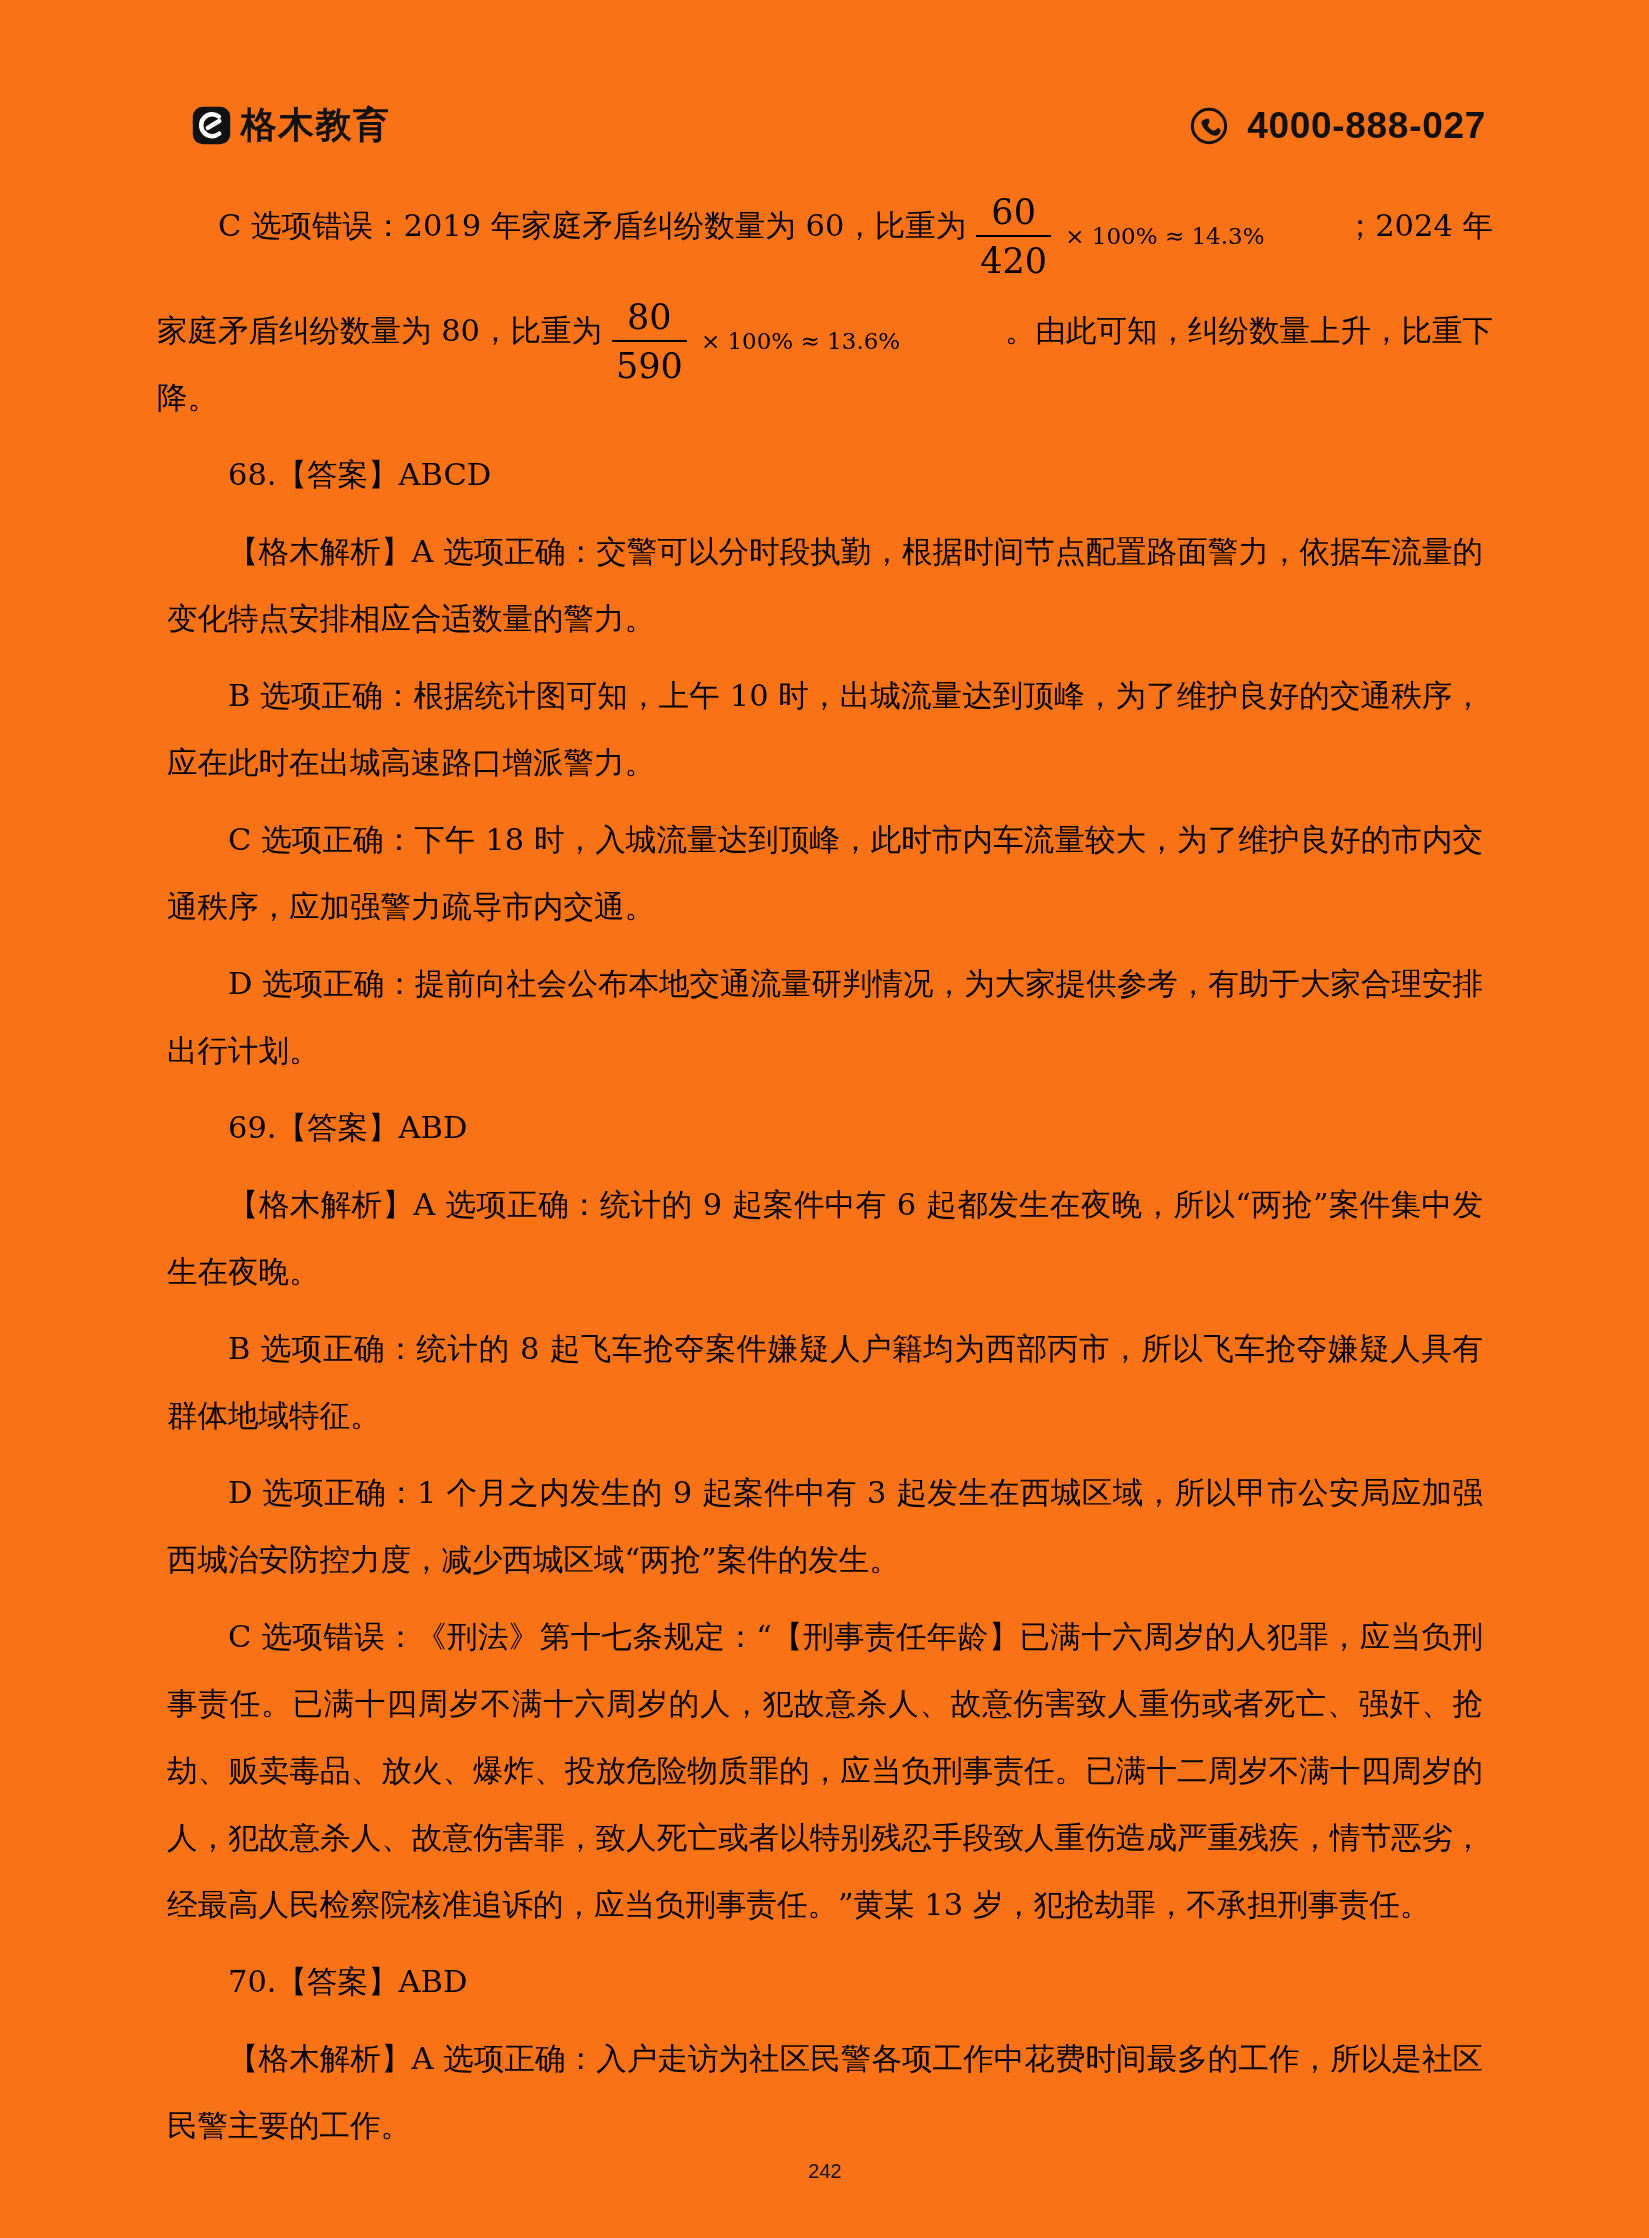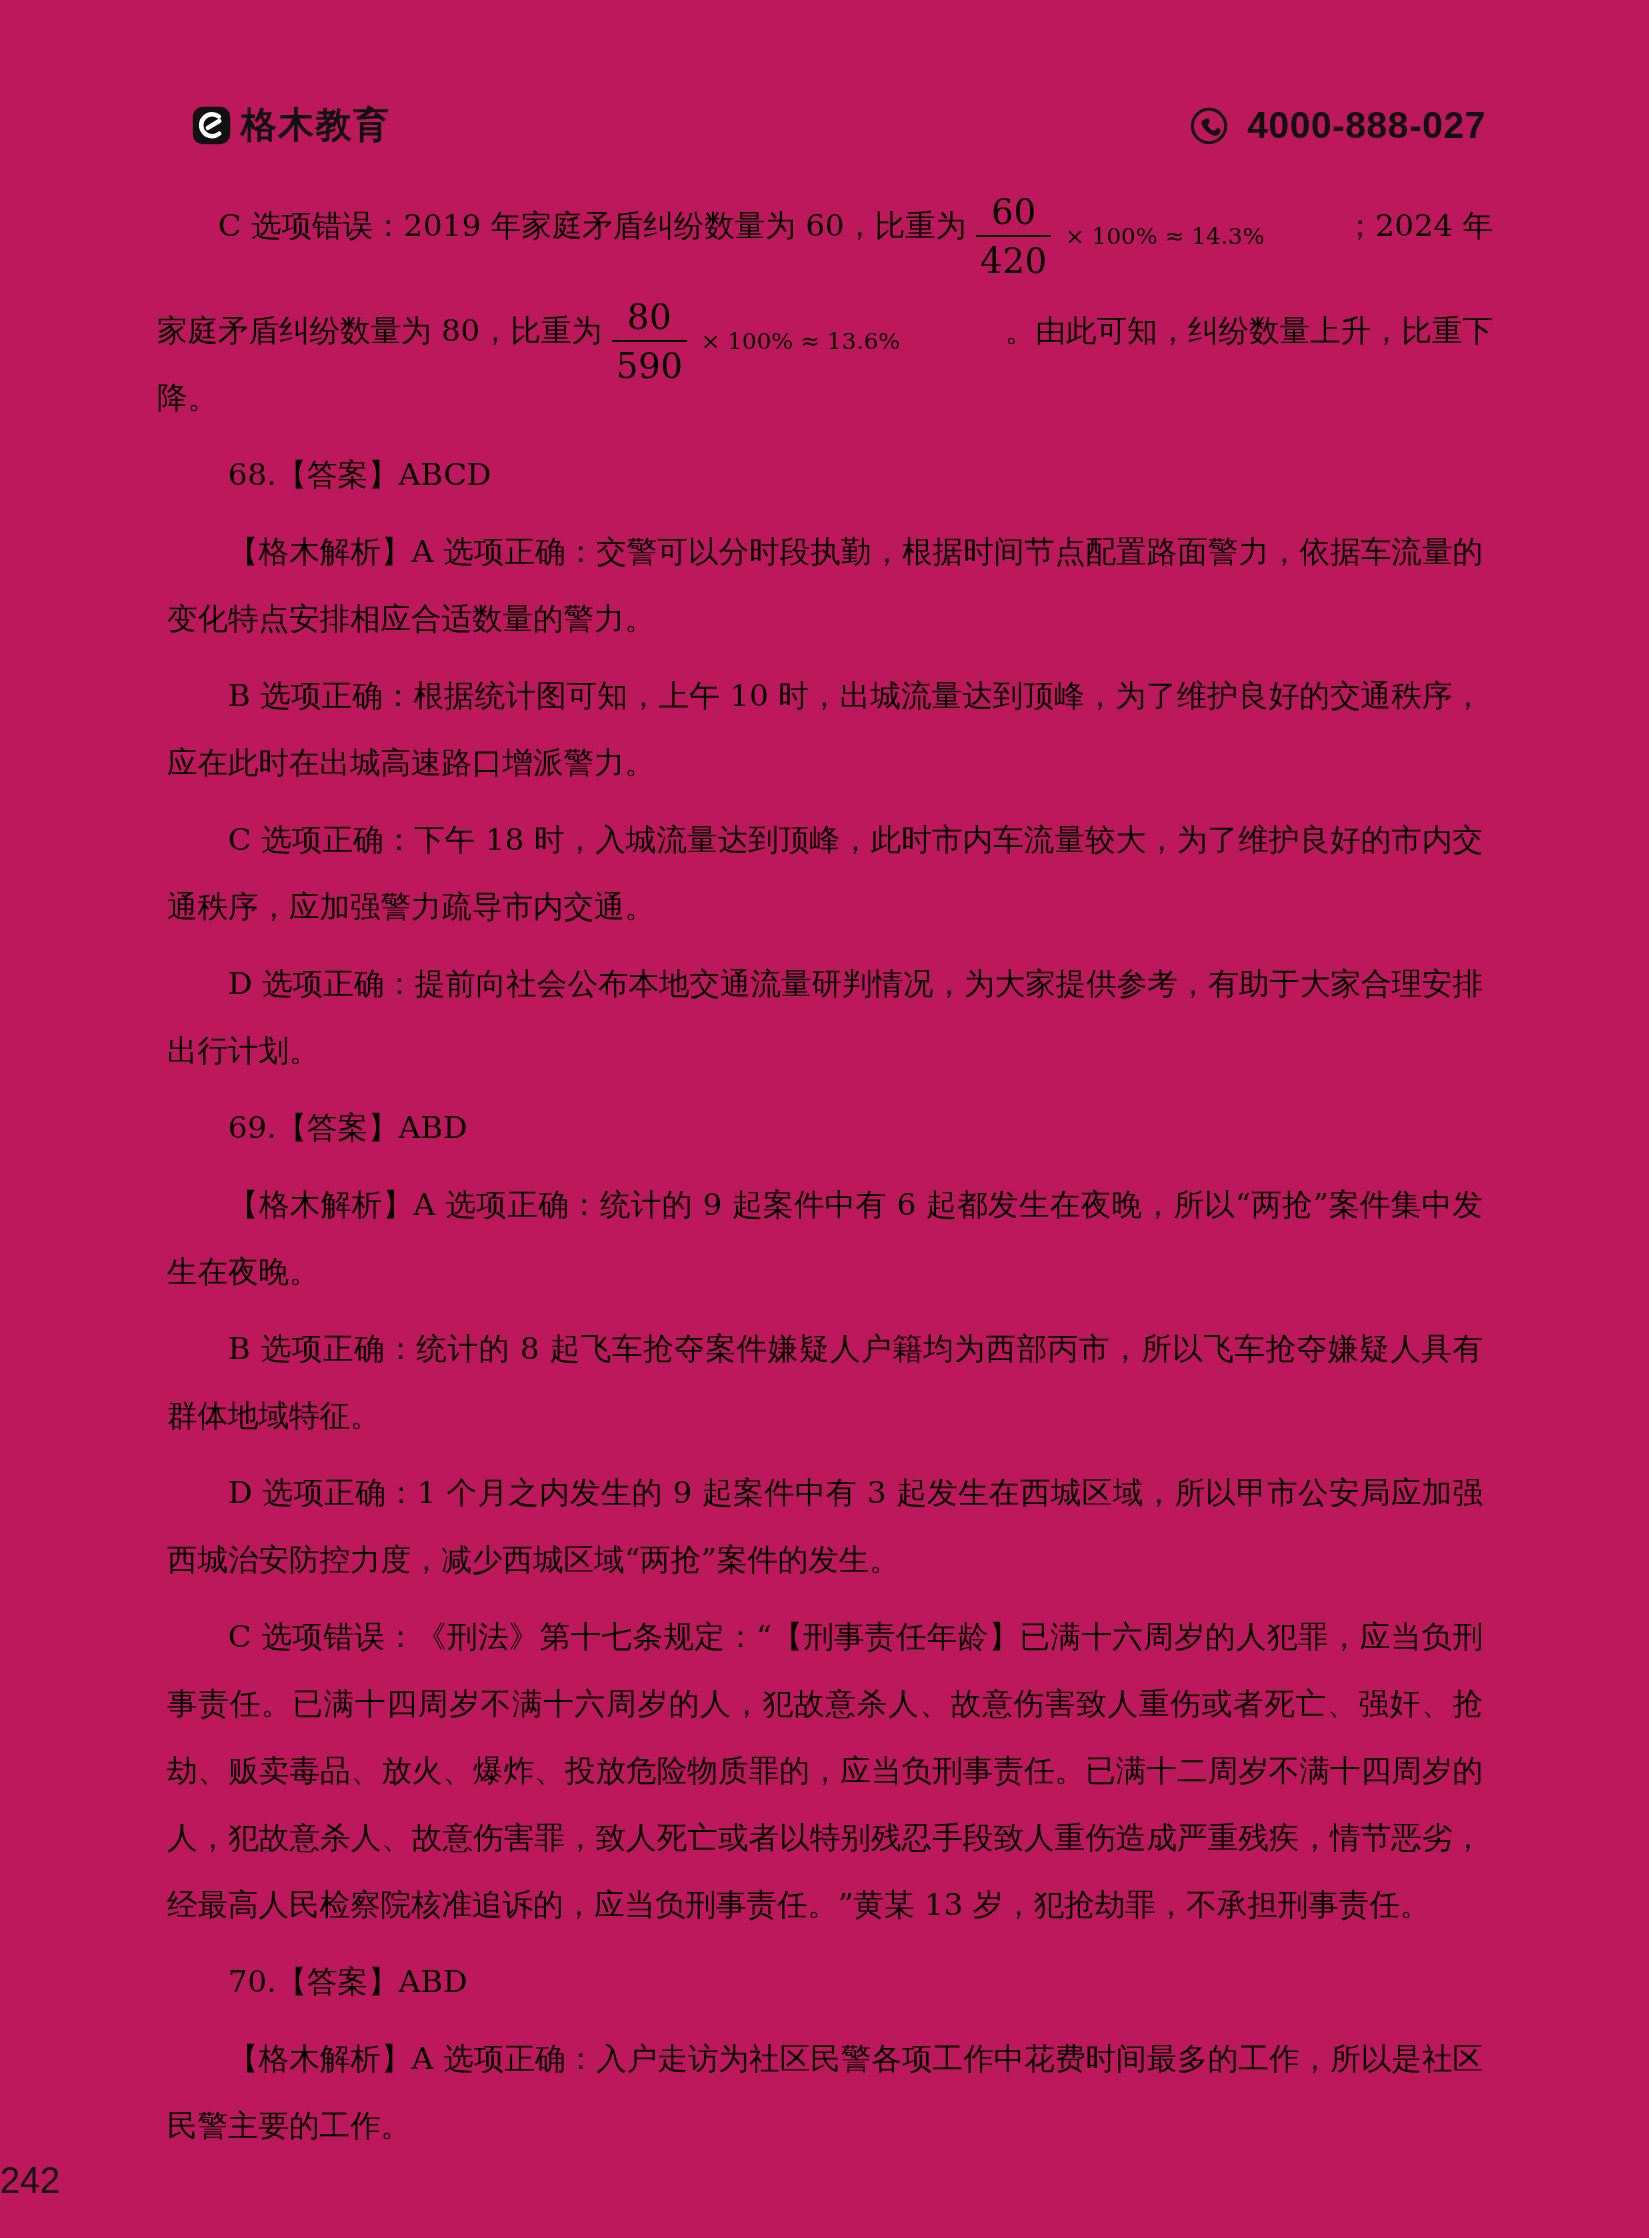--- a/index.html
+++ b/index.html
@@ -1,19 +1,19 @@
 <!DOCTYPE html>
 <html style="font-size:11px"><head>
 <meta charset="utf-8">
 <style>
   html,body{margin:0;padding:0;background:#888;}
   .page{
     position:relative;
     width:1650px;height:2239px;
-    background:#be185d;
+    background:#f97316;
     font-family:"DejaVu Serif","Liberation Serif",serif;
     color:#000;
     overflow:hidden;
     margin:0 auto;
   }
   
   .header{
     position:absolute;top:101px;left:192px;right:164px;
     display:flex;justify-content:space-between;align-items:center;
   }
@@ -46,23 +46,23 @@
     line-height:1.1;
   }
   .frac{display:inline-flex;flex-direction:column;align-items:center;font-size:35px;}
   .frac .num{padding:0 2.8px 4.2px 2.8px;}
   .frac .den{border-top:2.8px solid #000;padding:4.2px 4.2px 0 4.2px;}
   .ftail{font-size:23px;white-space:nowrap;}
   .plainline{line-height:67px;}
   
   .footer{
     position:absolute;top:2160px;left:0;width:100%;
-    text-align:left;
+    text-align:center;
     font-family:"Liberation Sans","DejaVu Sans",sans-serif;
-    font-size:36px;color:#111;
+    font-size:20px;color:#111;
   }
 </style>
 </head>
 <body>
 
 <div class="page">
 
   <div class="header">
     <div class="brand">
       <span style="display:inline-flex;">

